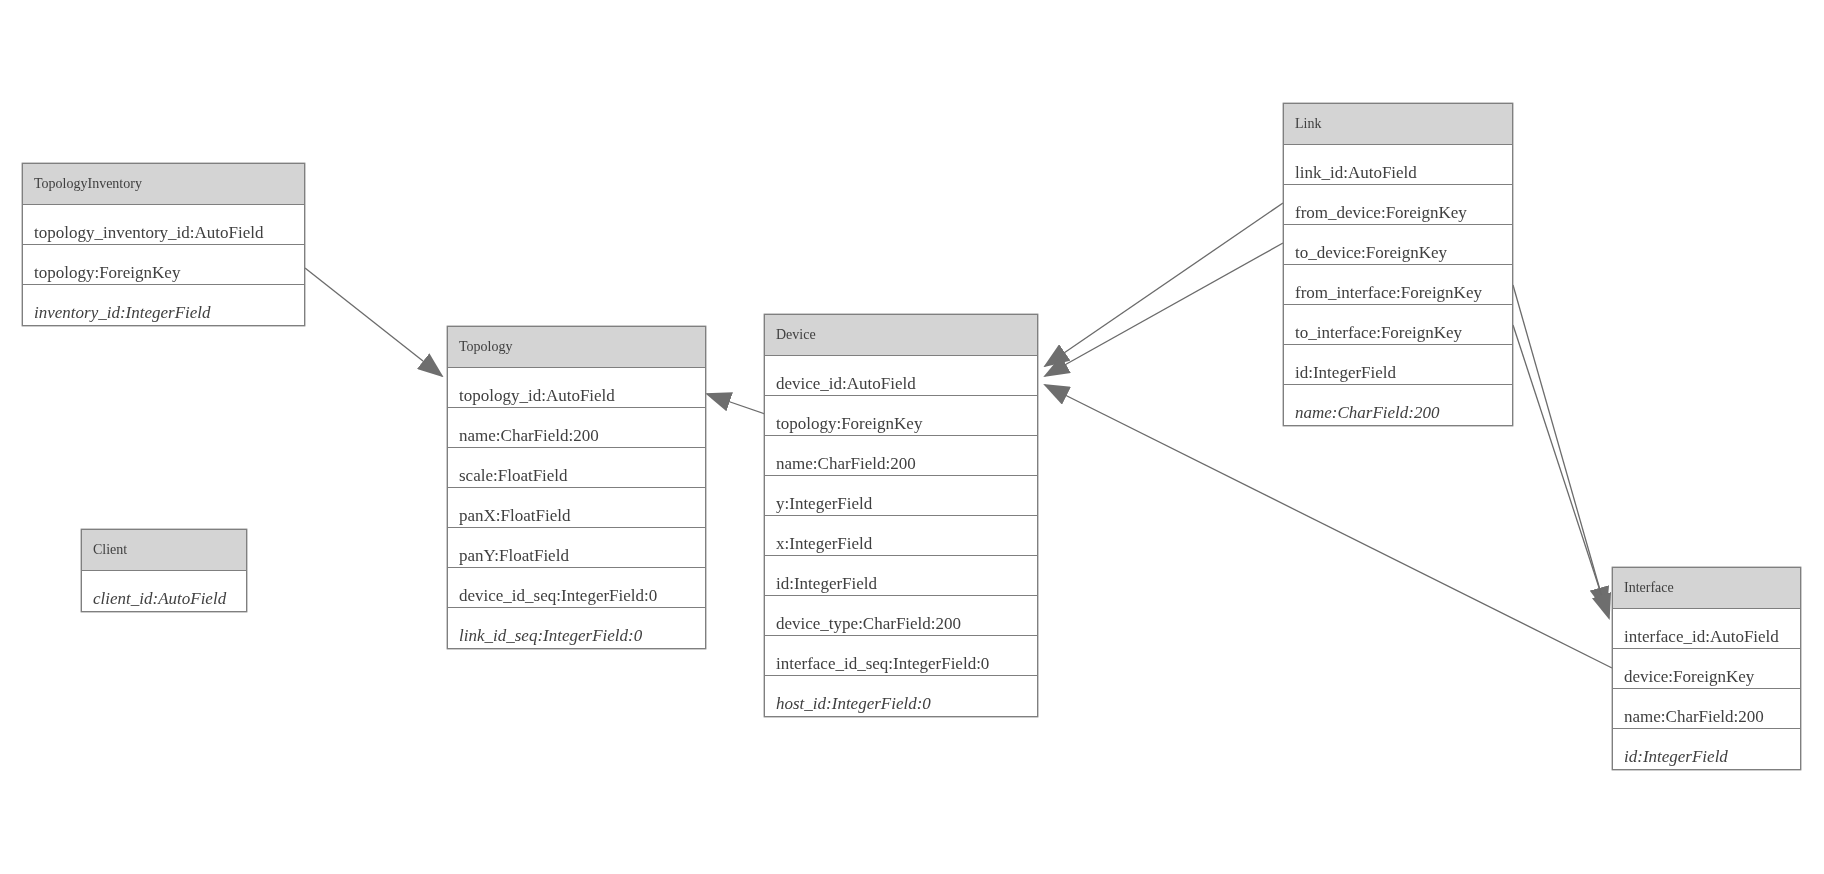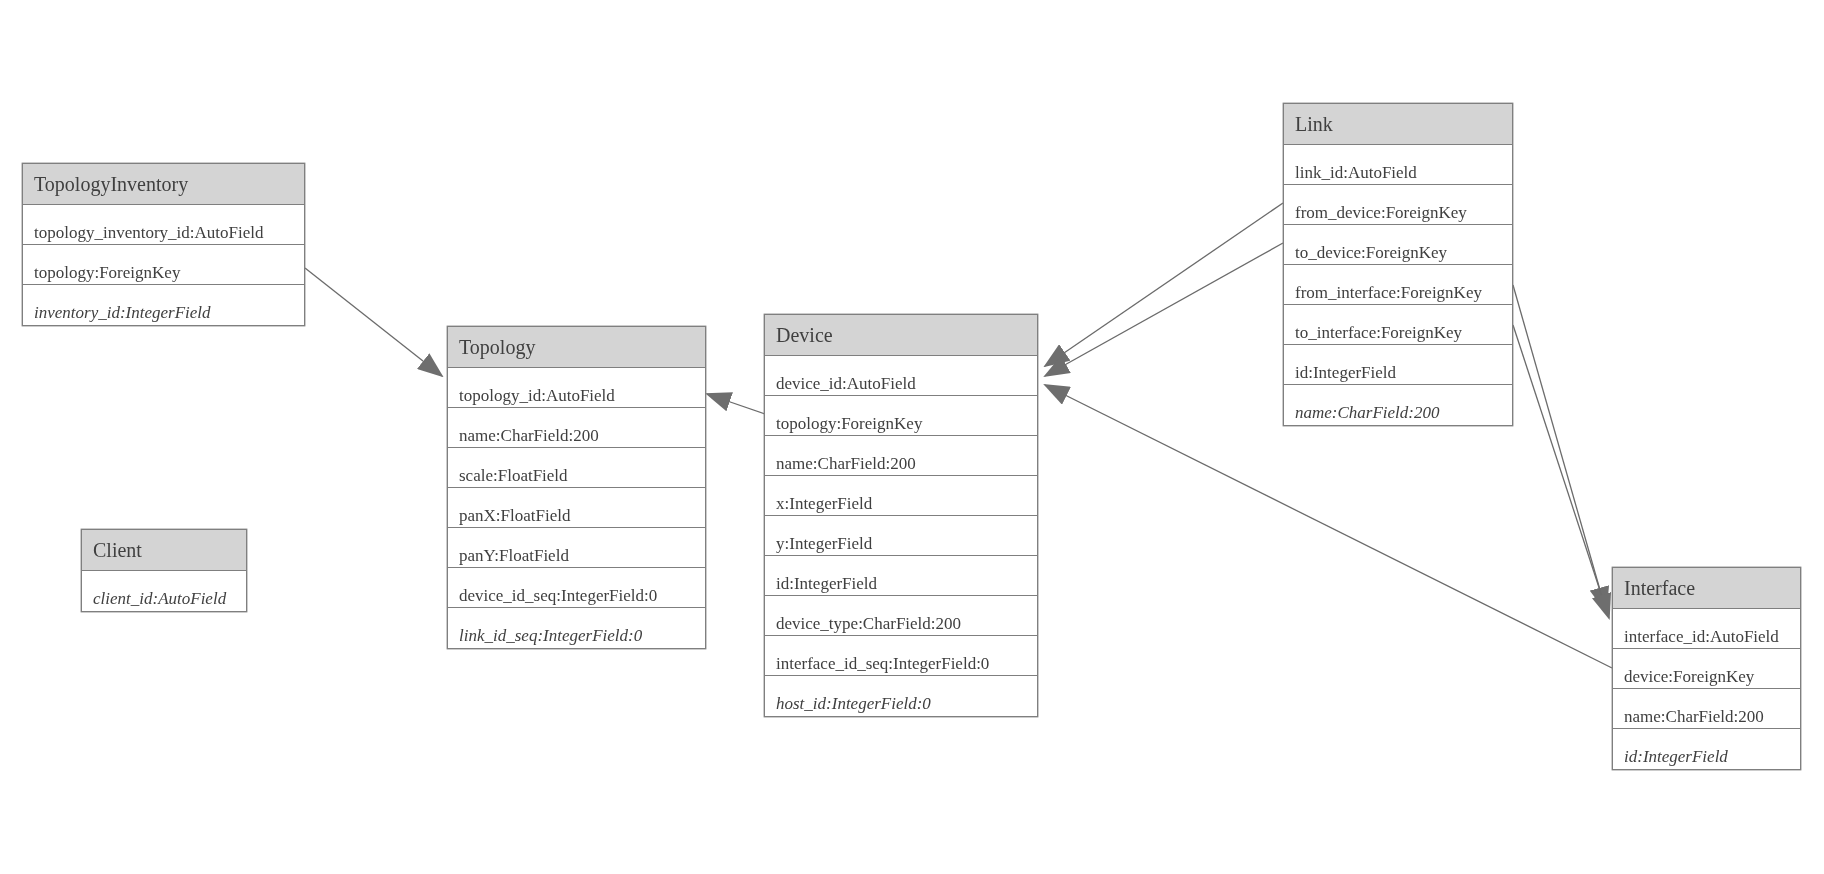--- a/index.html
+++ b/index.html
@@ -22,21 +22,21 @@
     background: var(--row-fill, #ffffff);
     border: 1px solid var(--border, #7f7f7f);
     box-shadow: 0 0 0 0.4px var(--border, #7f7f7f);
   }
   .entity-header {
     height: 41px;
     line-height: 40px;
     padding: 0 11px;
     background: var(--header-fill, #d4d4d4);
     border-bottom: 1px solid var(--border, #7f7f7f);
-    font-size: 20px;
+    font-size: 14px;
     color: var(--text, #404040);
     white-space: nowrap;
     overflow: hidden;
   }
   .entity-row {
     height: 40px;
     line-height: 39px;
     padding: 8px 11px;
     border-bottom: 1px solid var(--border, #7f7f7f);
     font-size: 17px;
@@ -91,22 +91,22 @@
     </div>
     <div class="entity" style="left: 81px; top: 529px; width: 166px;">
       <div class="entity-header">Client</div>
       <div class="entity-row">client_id:AutoField</div>
     </div>
     <div class="entity" style="left: 764px; top: 314px; width: 274px;">
       <div class="entity-header">Device</div>
       <div class="entity-row">device_id:AutoField</div>
       <div class="entity-row">topology:ForeignKey</div>
       <div class="entity-row">name:CharField:200</div>
+      <div class="entity-row">y:IntegerField</div>
       <div class="entity-row">x:IntegerField</div>
-      <div class="entity-row">y:IntegerField</div>
       <div class="entity-row">id:IntegerField</div>
       <div class="entity-row">device_type:CharField:200</div>
       <div class="entity-row">interface_id_seq:IntegerField:0</div>
       <div class="entity-row">host_id:IntegerField:0</div>
     </div>
     <div class="entity" style="left: 1283px; top: 103px; width: 230px;">
       <div class="entity-header">Link</div>
       <div class="entity-row">link_id:AutoField</div>
       <div class="entity-row">from_device:ForeignKey</div>
       <div class="entity-row">to_device:ForeignKey</div>

